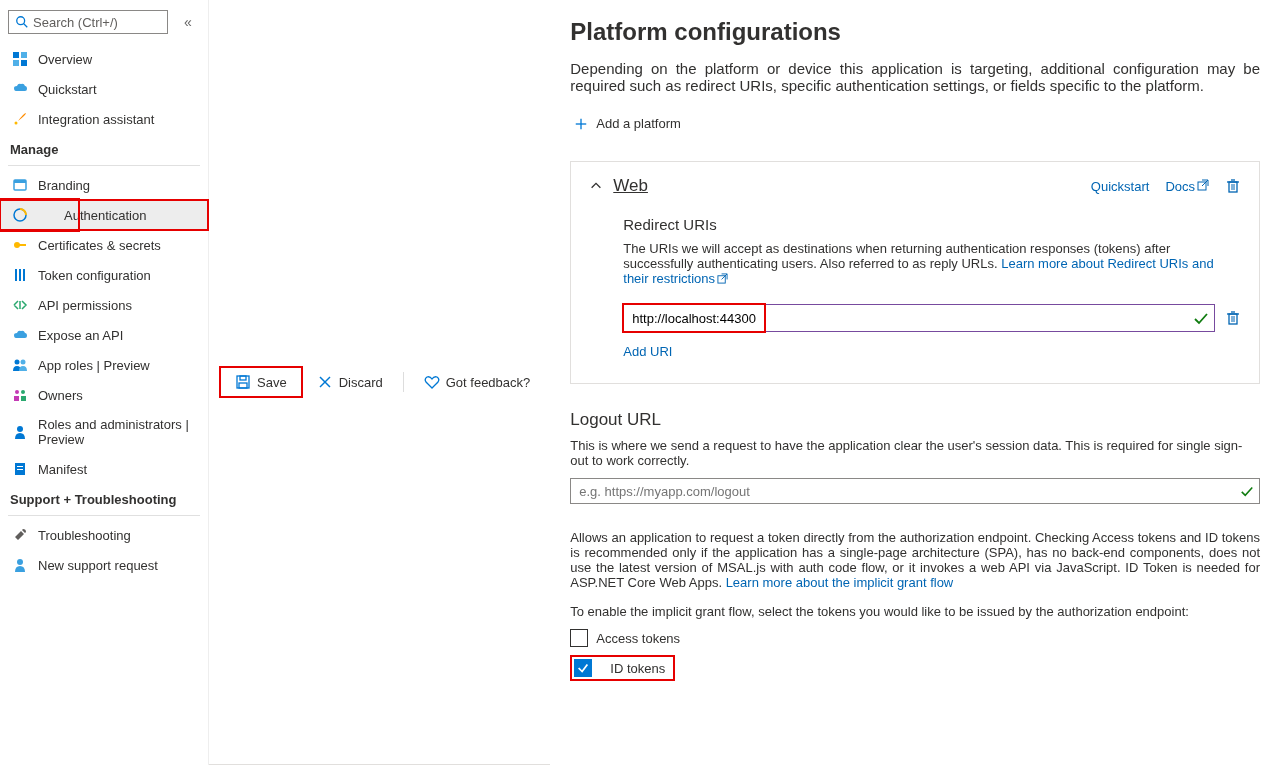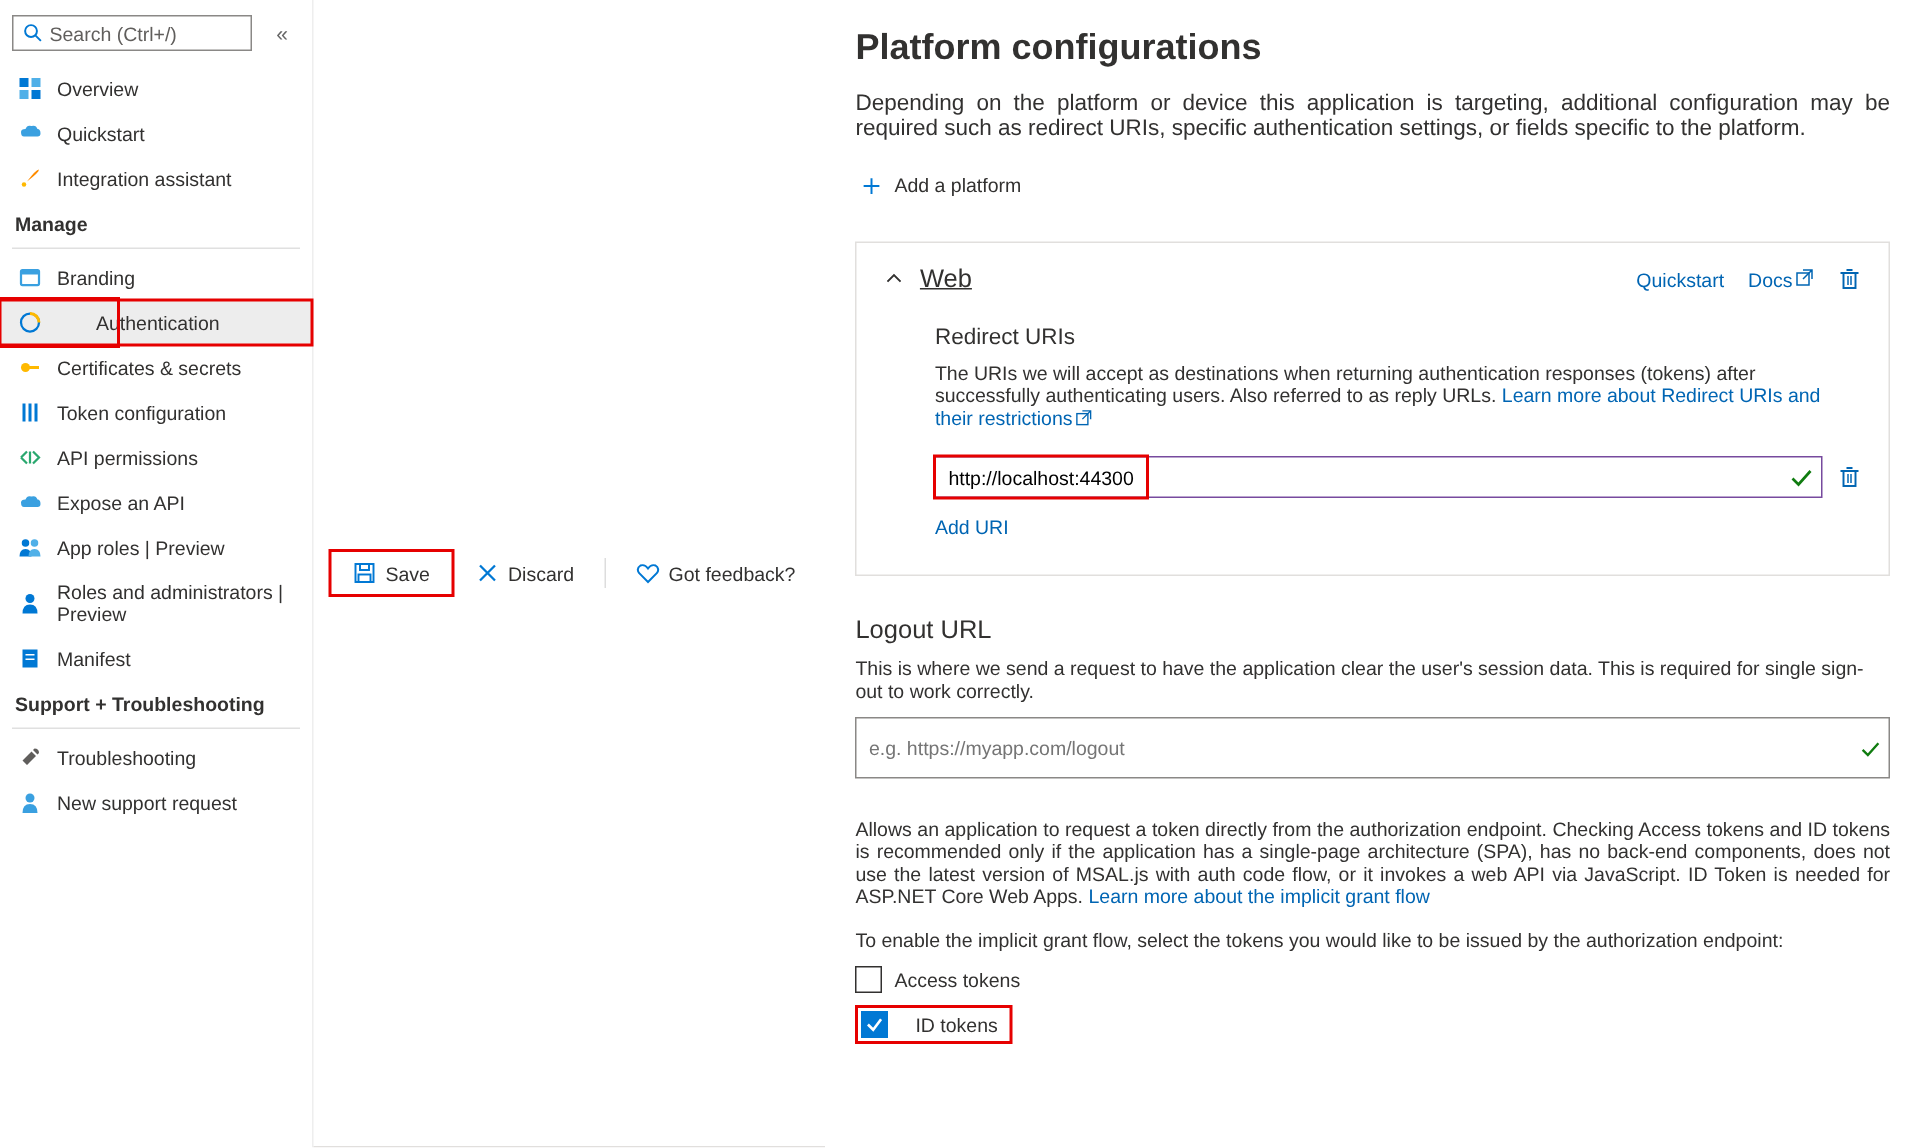--- a/index.html
+++ b/index.html
@@ -49,21 +49,21 @@
   .uri-input-wrap { flex: 1; position: relative; }
   .uri-input { width: 100%; height: 28px; border: 1px solid #605e5c; padding: 0 28px 0 8px; font-size: 13px; font-family: inherit; }
   .uri-check { position: absolute; right: 6px; top: 50%; transform: translateY(-50%); color: #107c10; width: 16px; height: 16px; }
   .uri-highlight { position: absolute; left: -1px; top: -1px; height: 30px; border: 2px solid #e60000; pointer-events: none; }
   .add-uri { color: #0065b3; margin: 12px 0 0 34px; display: inline-block; cursor: pointer; font-size: 13px; }
   
   .section { margin-top: 26px; }
   .section h3 { font-size: 17px; font-weight: 400; margin-bottom: 8px; }
   .section p { font-size: 13px; max-width: 700px; margin-bottom: 10px; }
   .logout-input-wrap { position: relative; max-width: 700px; }
-  .logout-input { width: 100%; height: 41px; border: 1px solid #8a8886; padding: 0 26px 0 8px; font-size: 13px; font-family: inherit; color: #605e5c; }
+  .logout-input { width: 100%; height: 26px; border: 1px solid #8a8886; padding: 0 26px 0 8px; font-size: 13px; font-family: inherit; color: #605e5c; }
   .check-right { position: absolute; right: 6px; top: 50%; transform: translateY(-50%); color: #107c10; width: 14px; height: 14px; }
   
   .section-wide p { max-width: 700px; text-align: justify; }
   .checkbox-row { display: flex; align-items: center; gap: 8px; margin-top: 6px; }
   .cb { width: 18px; height: 18px; border: 1px solid #323130; display: flex; align-items: center; justify-content: center; background: #fff; cursor: pointer; }
   .cb.checked { background: #0078d4; border-color: #0078d4; }
   .cb.checked svg { width: 14px; height: 14px; color: #fff; }
   .cb-highlight { border: 2px solid #e60000; padding: 2px 8px 2px 2px; display: inline-flex; align-items: center; gap: 18px; }
 </style>
 </head>
@@ -172,20 +172,31 @@
     <div class="side-item">
       <span class="icon">
           <svg viewBox="0 0 16 16">
             <circle cx="5" cy="5" r="2.5" fill="#0078d4"></circle>
             <circle cx="11" cy="5" r="2.5" fill="#50b0e8"></circle>
             <path d="M1 14 Q1 9 5 9 Q9 9 9 14 Z" fill="#0078d4"></path>
             <path d="M7 14 Q7 9 11 9 Q15 9 15 14 Z" fill="#50b0e8"></path>
           </svg>
         </span>
       <span>App roles | Preview</span>
+    </div>
+    <div class="side-item">
+      <span class="icon">
+          <svg viewBox="0 0 16 16">
+            <circle cx="5" cy="5" r="2" fill="#c43ab5"></circle>
+            <circle cx="11" cy="5" r="2" fill="#2aa86f"></circle>
+            <rect x="2" y="9" width="5" height="5" fill="#c43ab5"></rect>
+            <rect x="9" y="9" width="5" height="5" fill="#2aa86f"></rect>
+          </svg>
+        </span>
+      <span>Owners</span>
     </div>
     <div class="side-item">
       <span class="icon">
           <svg viewBox="0 0 16 16">
             <circle cx="8" cy="5" r="3" fill="#0078d4"></circle>
             <path d="M3 15 Q3 9 8 9 Q13 9 13 15 Z" fill="#0078d4"></path>
           </svg>
         </span>
       <span>Roles and administrators | Preview</span>
     </div>

